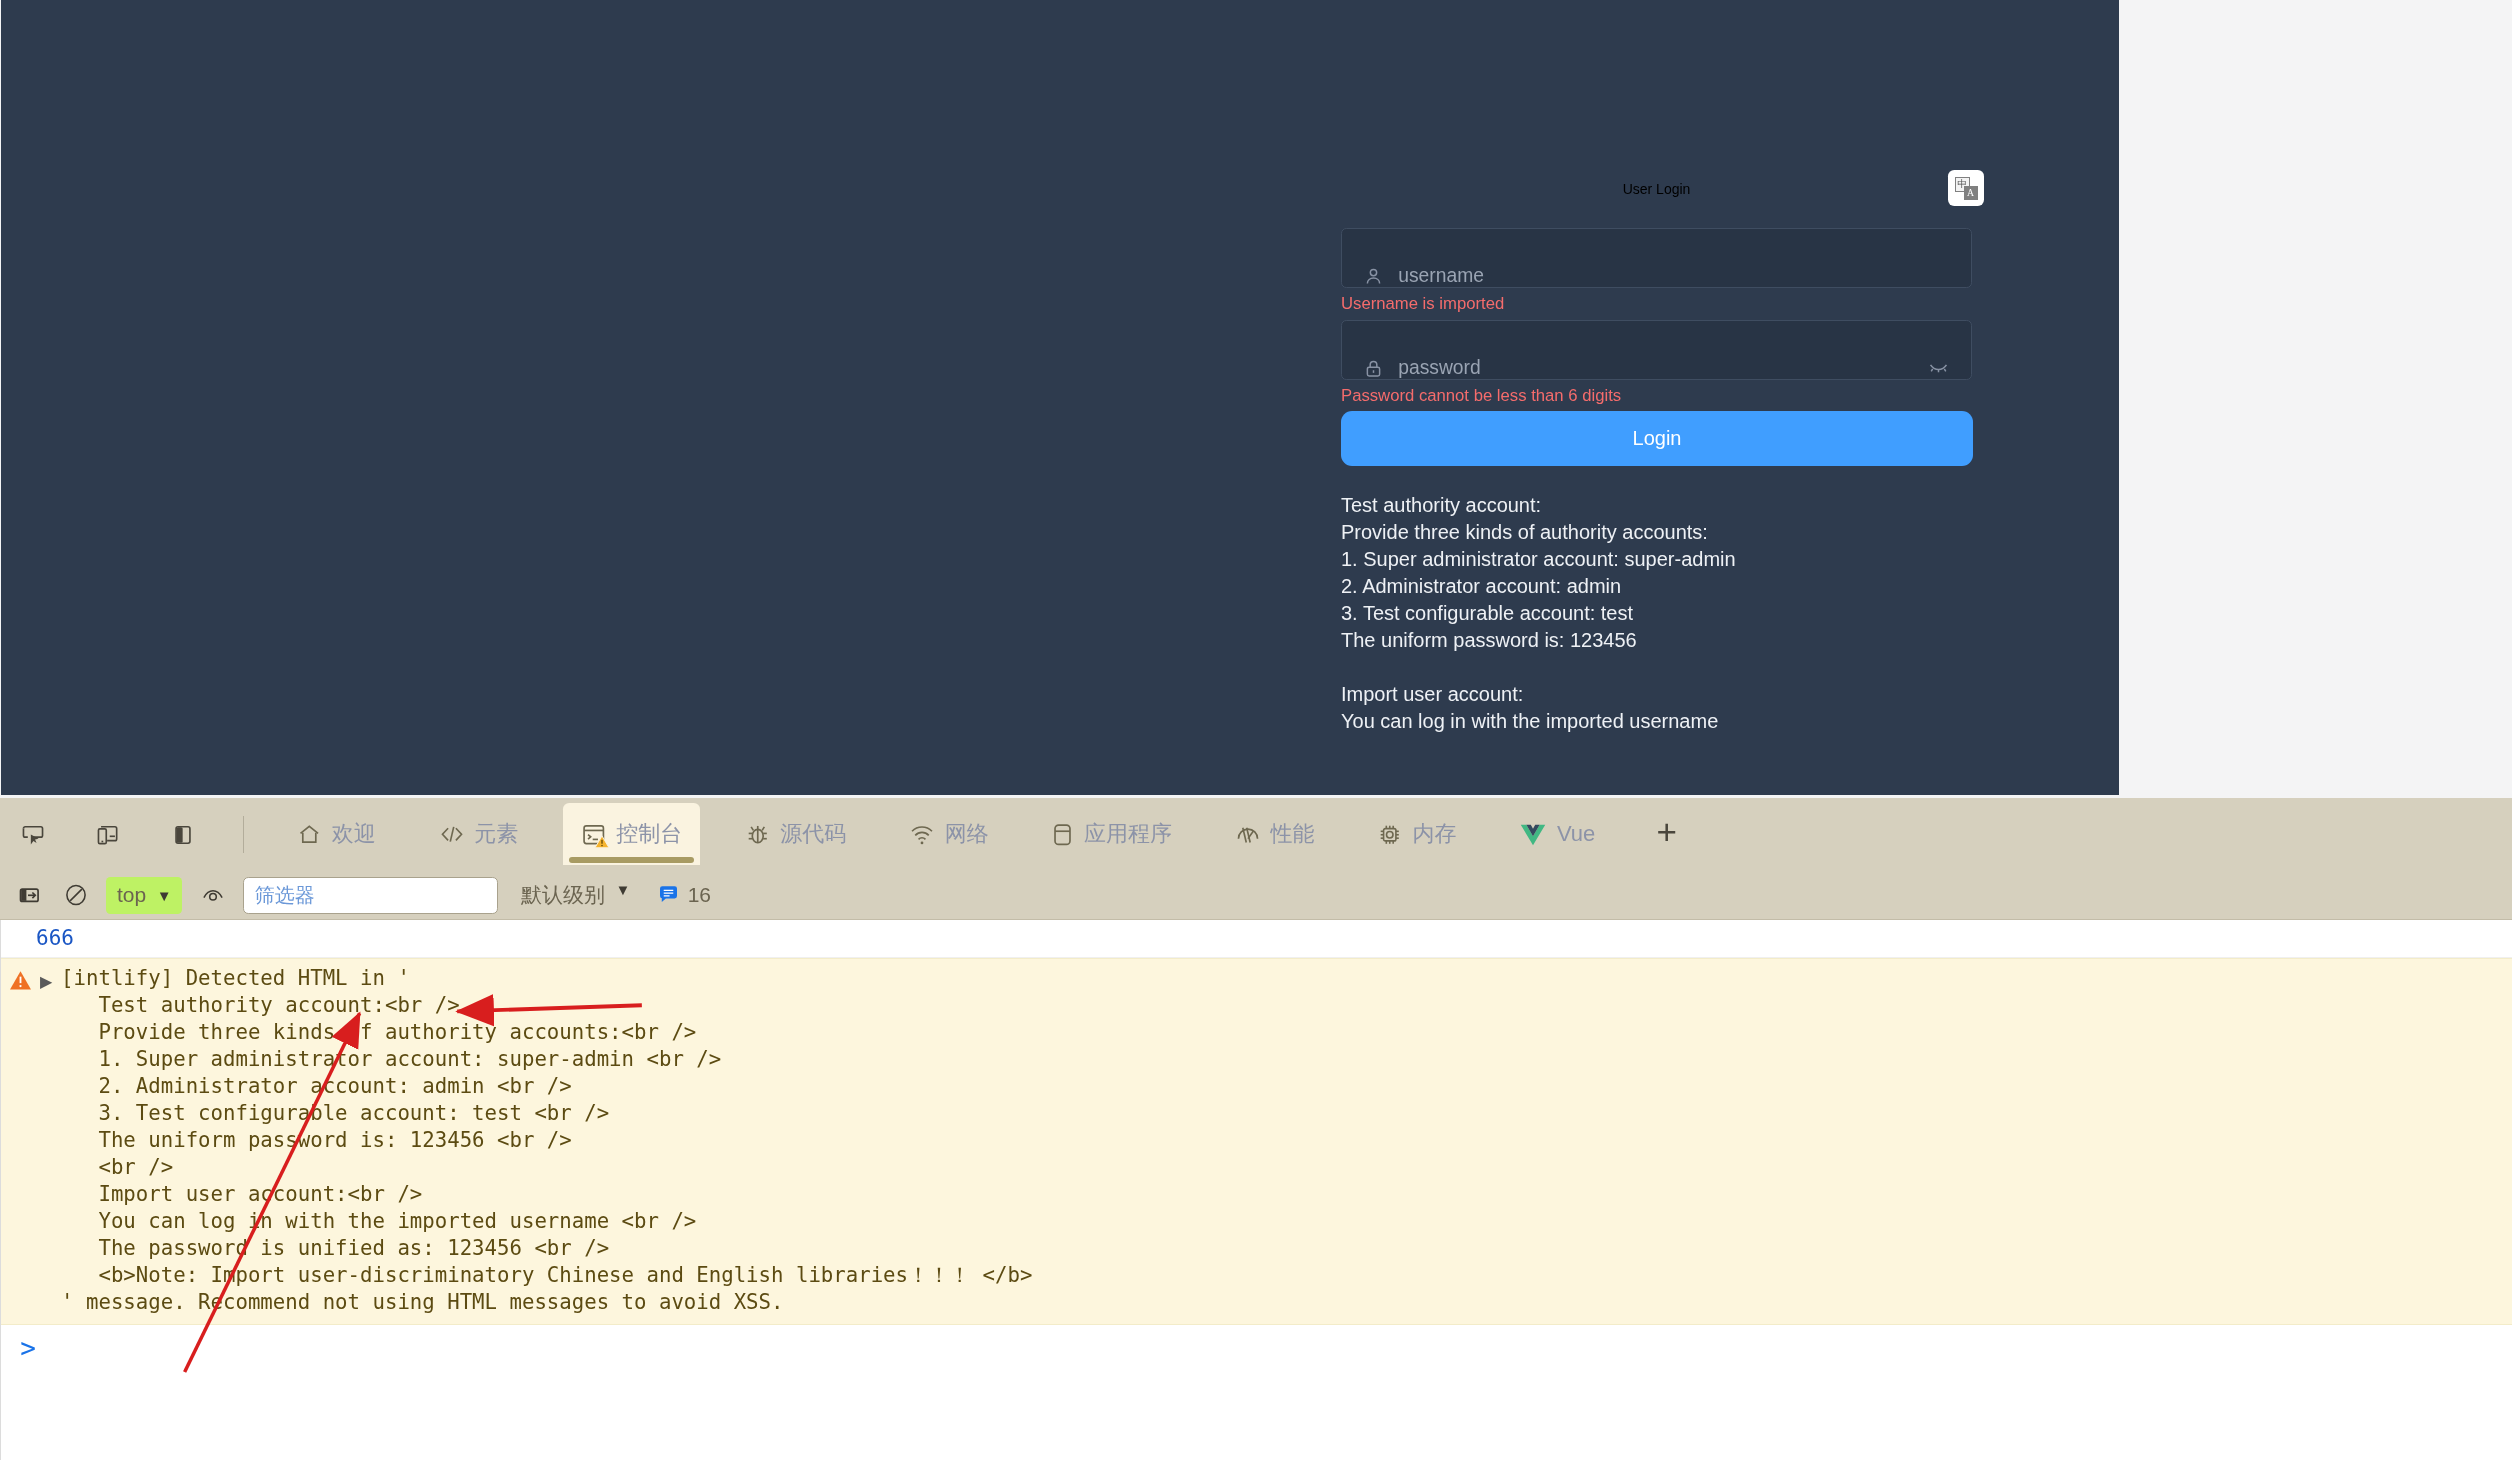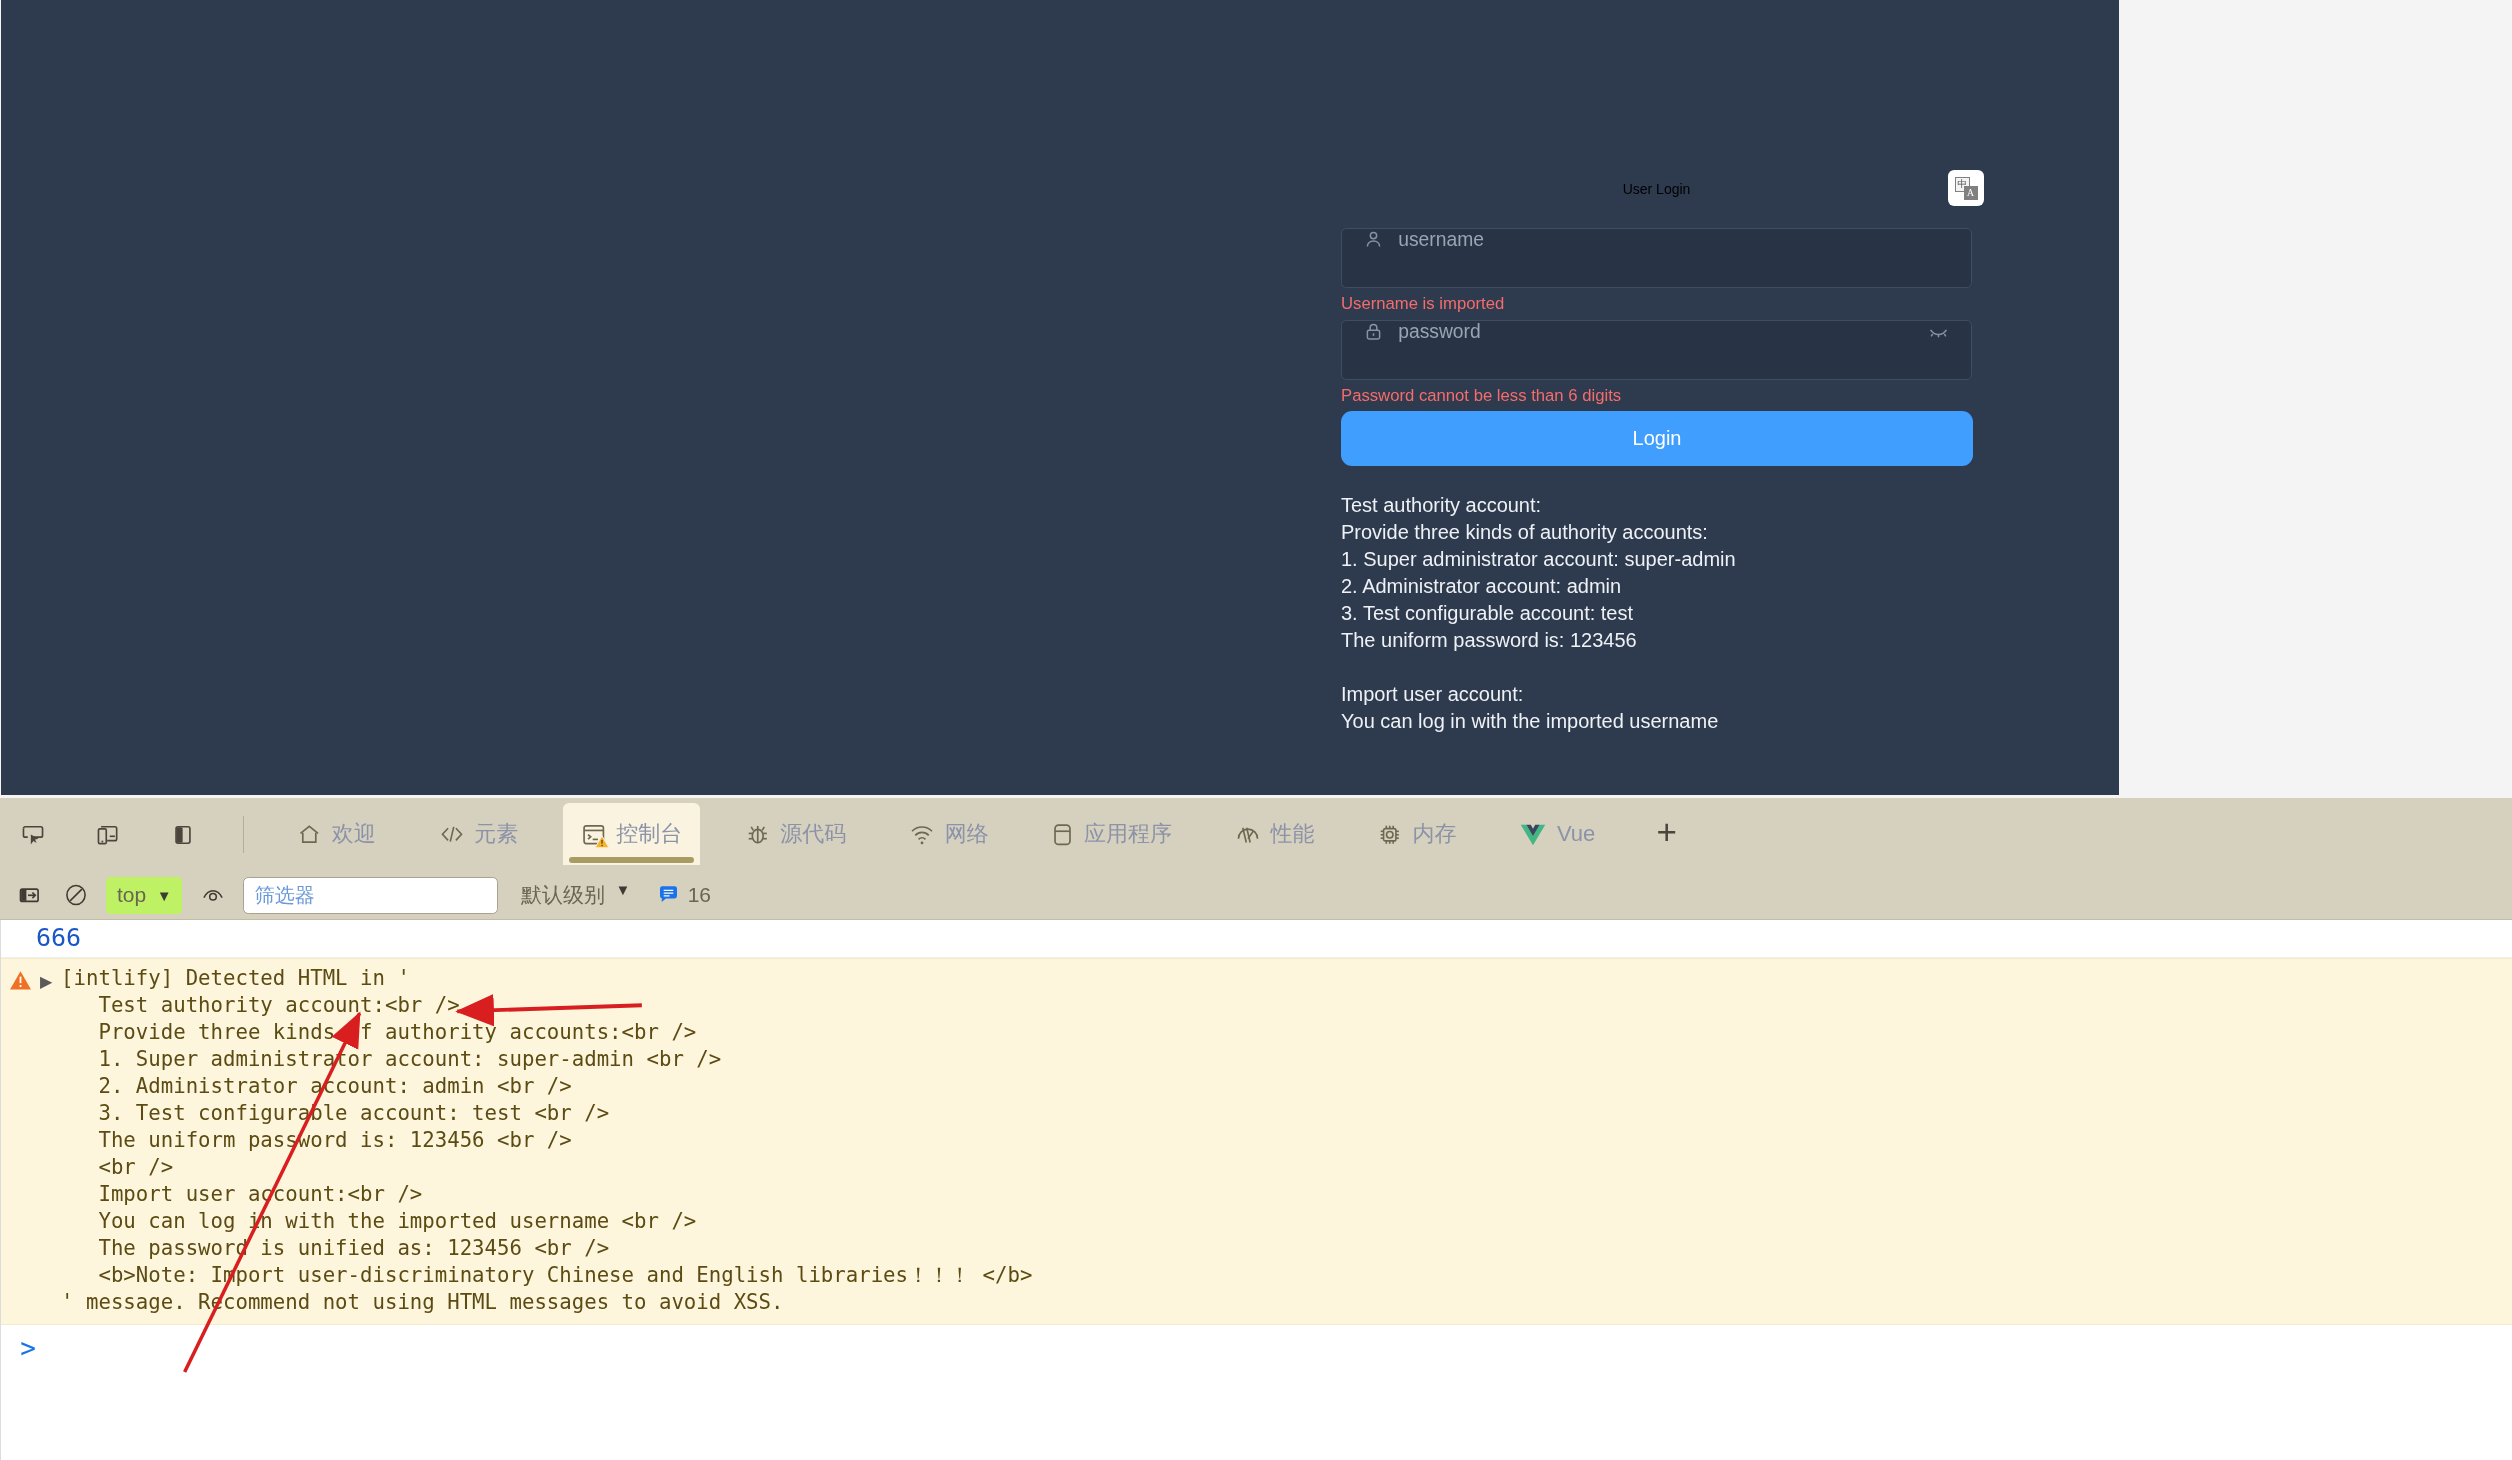--- a/index.html
+++ b/index.html
@@ -67,21 +67,21 @@
     font-family: "Liberation Serif", serif;
   }
 
   .field-row {
     margin: 0 32px;
     height: 60px;
     background: #283445;
     border: 0.9px solid #3f4d61;
     border-radius: 5.3px;
     display: flex;
-    align-items: flex-start;
+    align-items: flex-end;
     padding: 0 19.3px;
   }
   .field-row .f-icon {
     width: 24.6px;
     flex: 0 0 24.6px;
     color: #8892a4;
     display: flex; align-items: center; justify-content: center;
   }
   .field-row input {
     flex: 1 1 auto;
@@ -252,21 +252,21 @@
   #console-body {
     flex: 1 1 auto;
     background: #fff;
     position: relative;
     overflow: hidden;
     border-left: 0.9px solid #dcdcdc;
   }
   .log-row {
     padding: 5.3px 0 5.3px 35px;
     font-family: "DejaVu Sans Mono", monospace;
-    font-size: 25px;
+    font-size: 21px;
     color: #1a56c4;
     border-bottom: 0.9px solid #f0f0f0;
     line-height: 26px;
   }
   .warn-row {
     background: #fdf6dd;
     border-top: 0.9px solid #f3ecc9;
     border-bottom: 0.9px solid #f3ecc9;
     display: flex;
     padding: 6.2px 0 8px 0;

